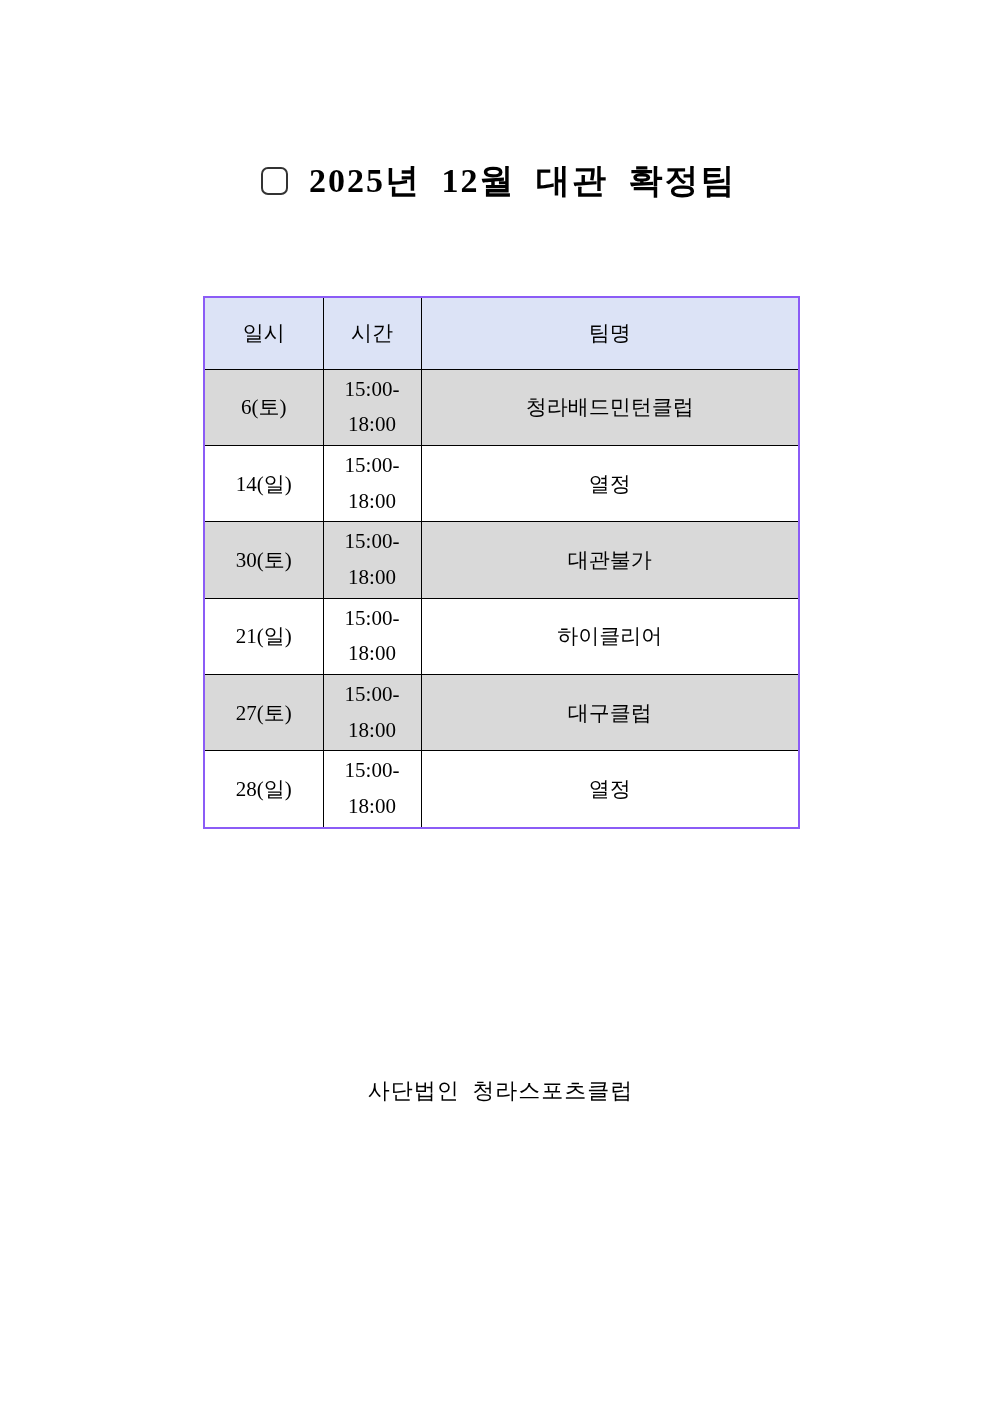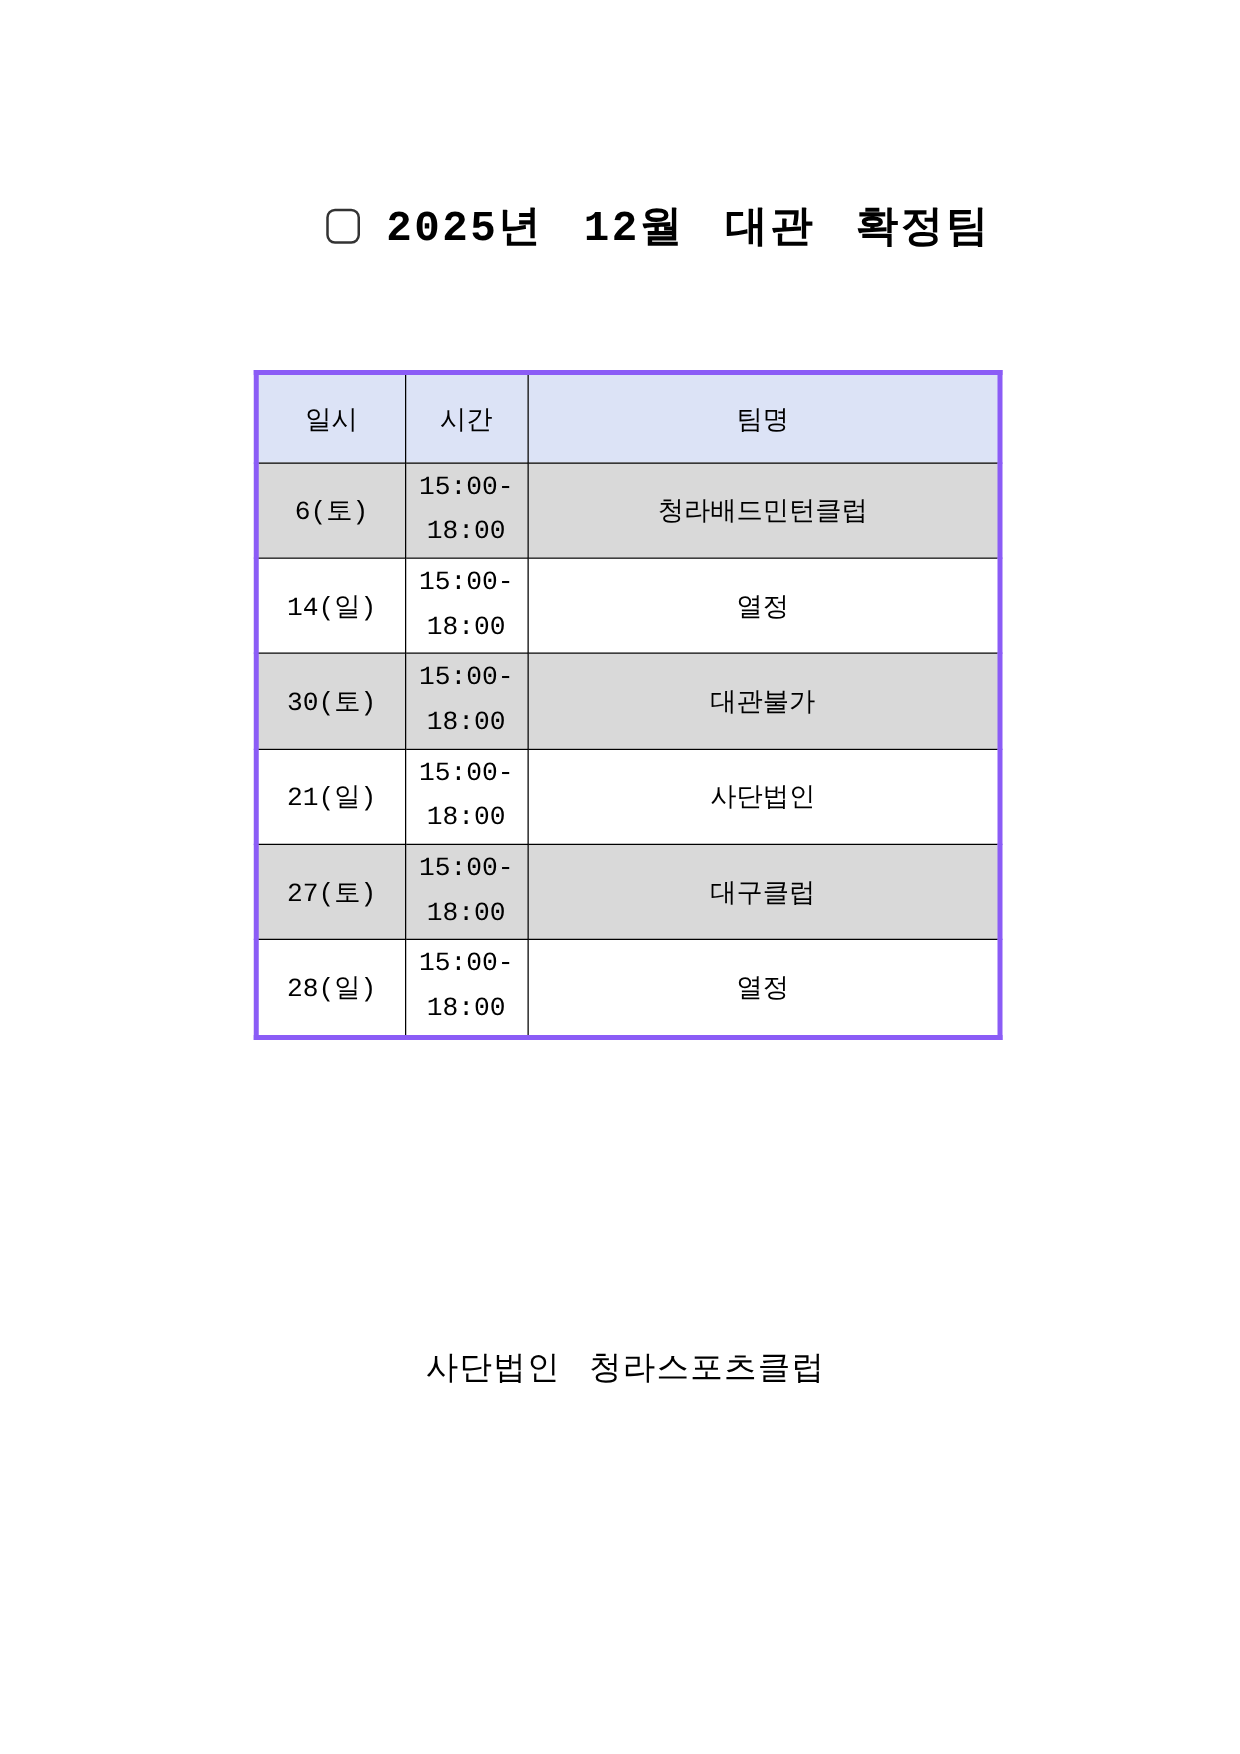--- a/index.html
+++ b/index.html
@@ -1,15 +1,15 @@
 <!DOCTYPE html>
 <html><head>
 <meta charset="utf-8">
 <style>
-  * { margin: 0; padding: 0; box-sizing: border-box; font-family: Liberation Mono, monospace; }
+  * { margin: 0; padding: 0; box-sizing: border-box; }
   html, body { background: #ffffff; }
   body {
     width: 992px; height: 1403px;
     position: relative;
     font-family: "Liberation Serif", "DejaVu Serif", serif;
     color: #000000;
   }
   .page { position: absolute; inset: 0; background: #ffffff; }
 
   
@@ -31,21 +31,21 @@
     flex: 0 0 auto;
   }
 
   
   .schedule-table {
     position: absolute;
     left: 203px; top: 296px;
     width: 595px;
     border-collapse: collapse;
     table-layout: fixed;
-    border: 4px solid #8b5cf6;
+    border: 2px solid #8b5cf6;
     font-size: 21px;
   }
   .schedule-table col.c-date { width: 119px; }
   .schedule-table col.c-time { width: 98px; }
   .schedule-table col.c-team { width: 378px; }
   .schedule-table th, .schedule-table td {
     border: 1px solid #000000;
     text-align: center;
     vertical-align: middle;
     font-weight: normal;
@@ -57,21 +57,21 @@
   .schedule-table tbody tr:nth-child(7) { height: 120px; }
   .schedule-table tbody tr:nth-child(8) { height: 83px; }
   .time-cell { white-space: pre-line; line-height: 1.7; }
 
   
   .doc-footer {
     position: absolute;
     left: 203px; top: 1076px;
     width: 595px;
     text-align: center;
-    font-size: 26px;
+    font-size: 22px;
     letter-spacing: 1px;
     word-spacing: 6px;
     white-space: nowrap;
   }
 </style>
 </head>
 <body>
 
 <div class="page">
 
@@ -109,21 +109,21 @@
       <tr>
         <td>30(토)</td>
         <td class="time-cell">15:00-
 18:00</td>
         <td>대관불가</td>
       </tr>
       <tr>
         <td>21(일)</td>
         <td class="time-cell">15:00-
 18:00</td>
-        <td>사단법인</td>
+        <td>하이클리어</td>
       </tr>
       <tr>
         <td>27(토)</td>
         <td class="time-cell">15:00-
 18:00</td>
         <td>대구클럽</td>
       </tr>
       <tr>
         <td>28(일)</td>
         <td class="time-cell">15:00-

